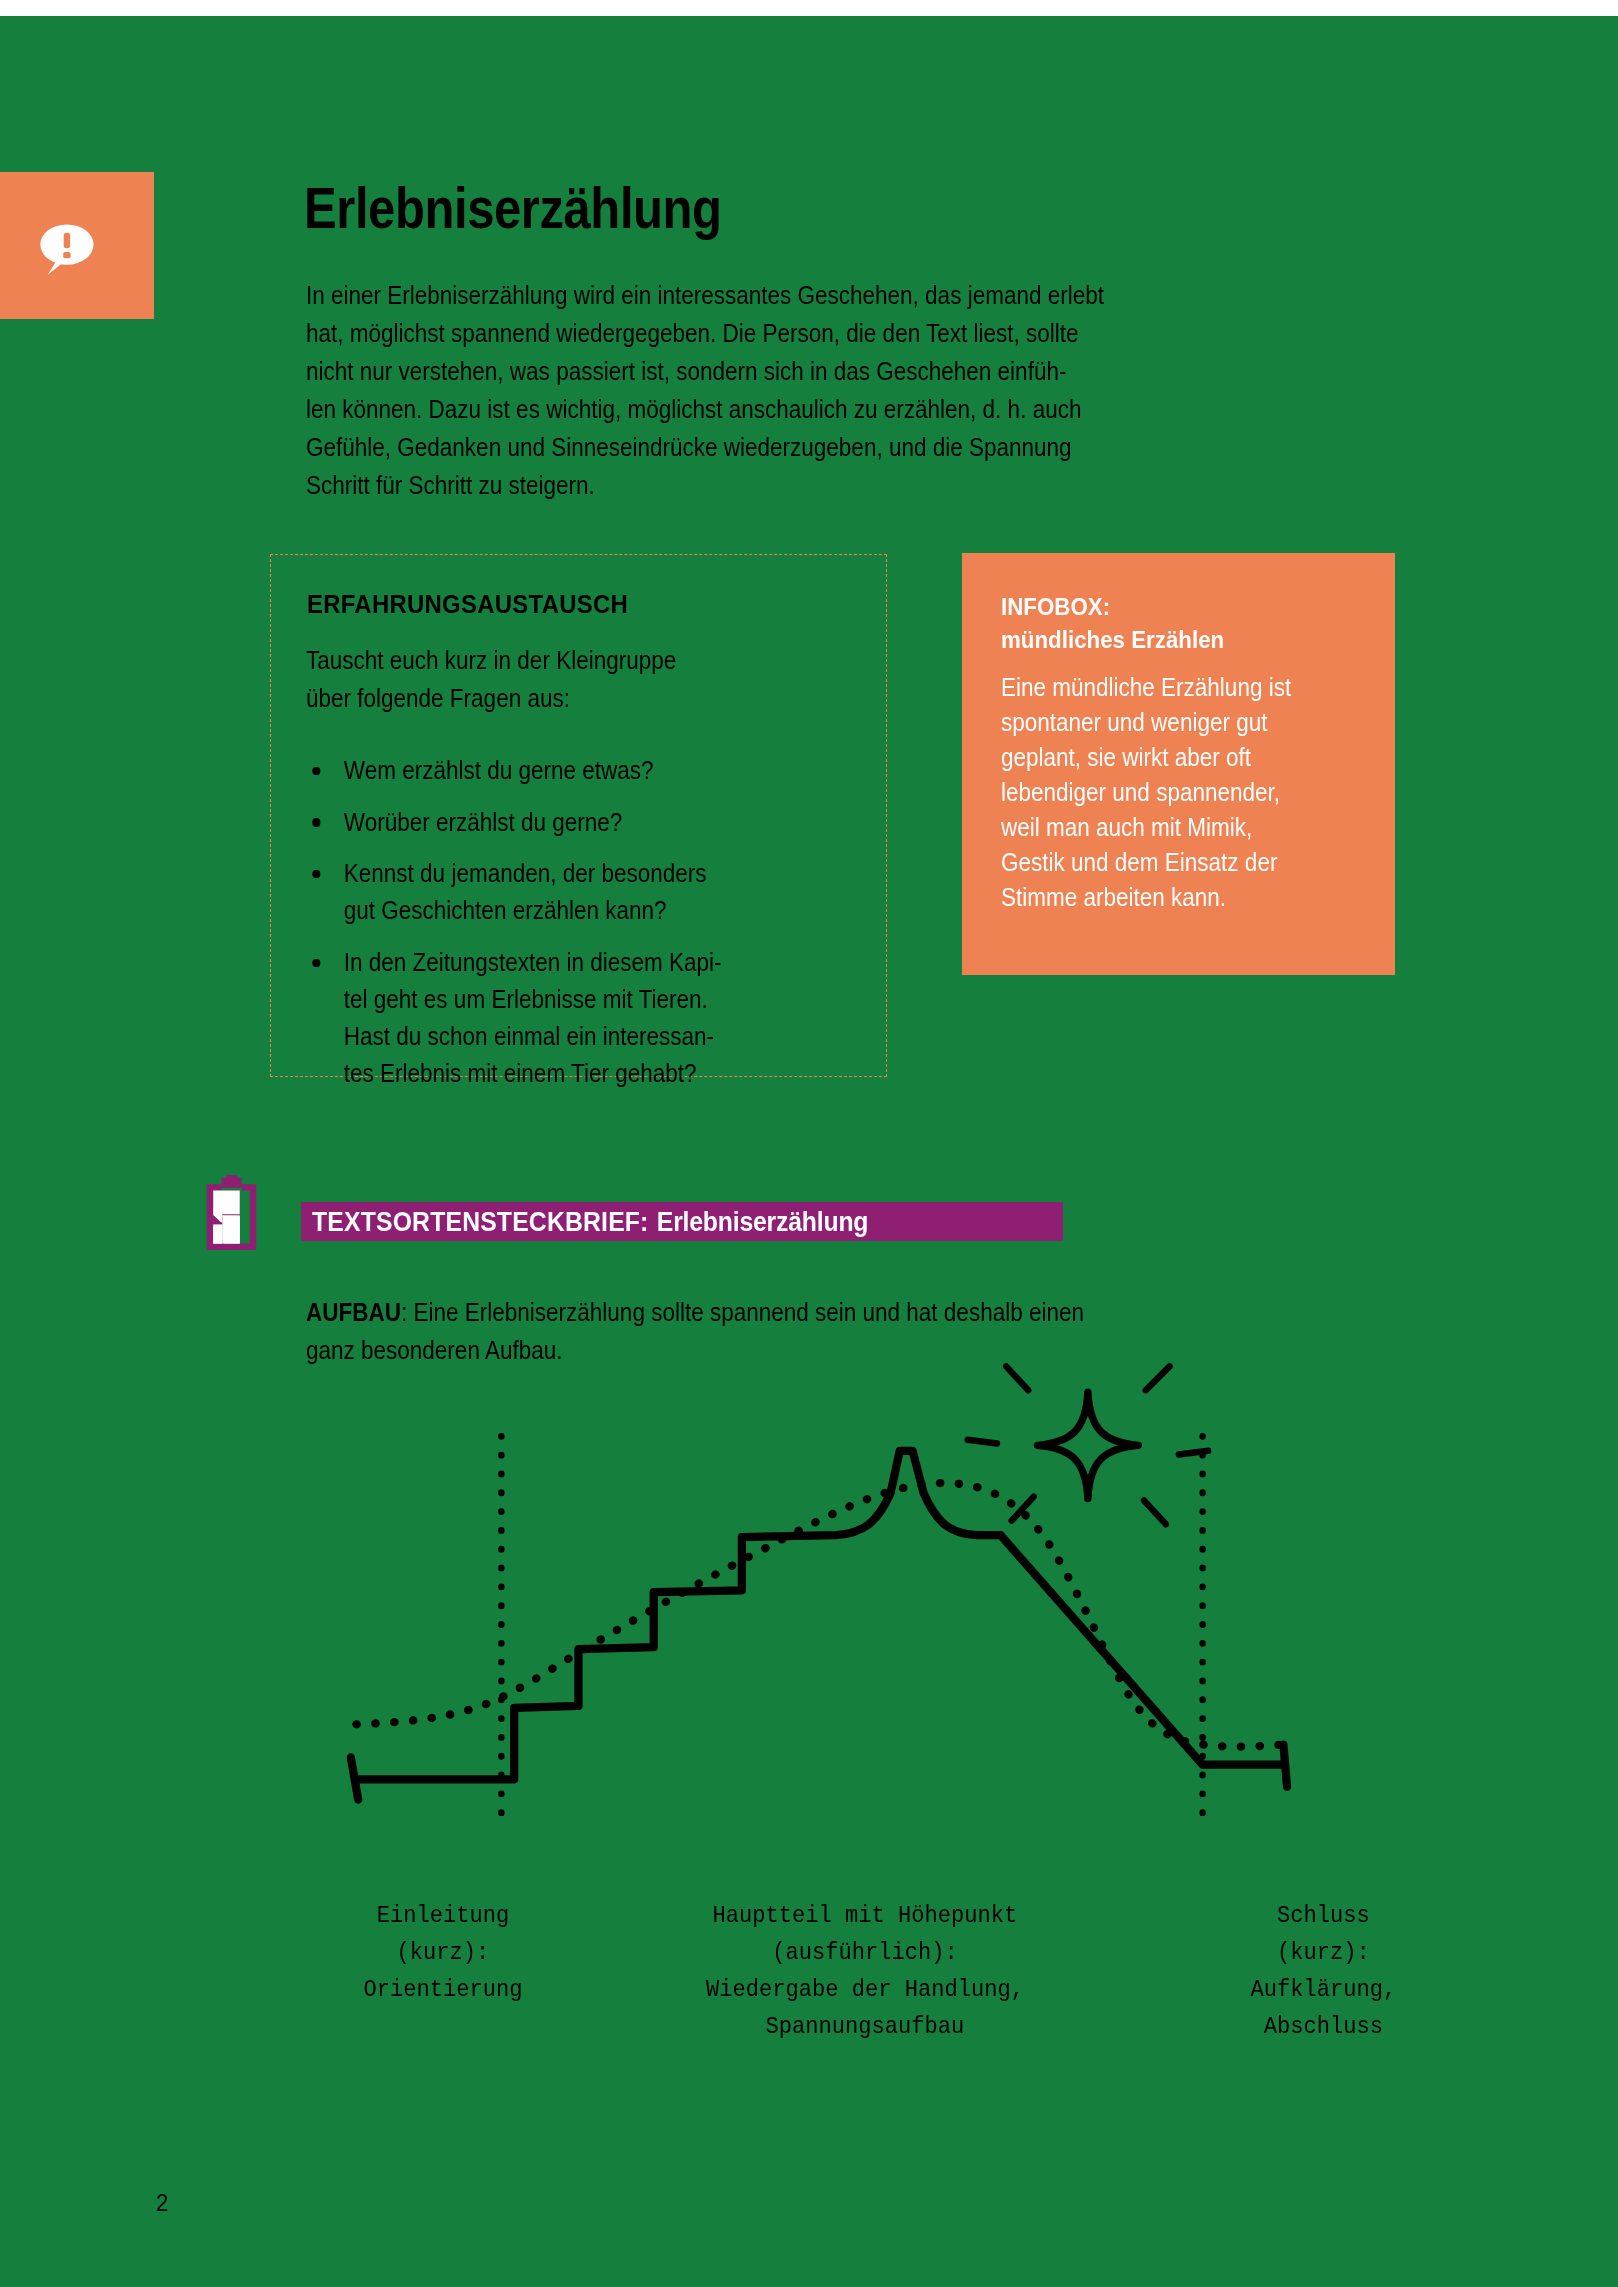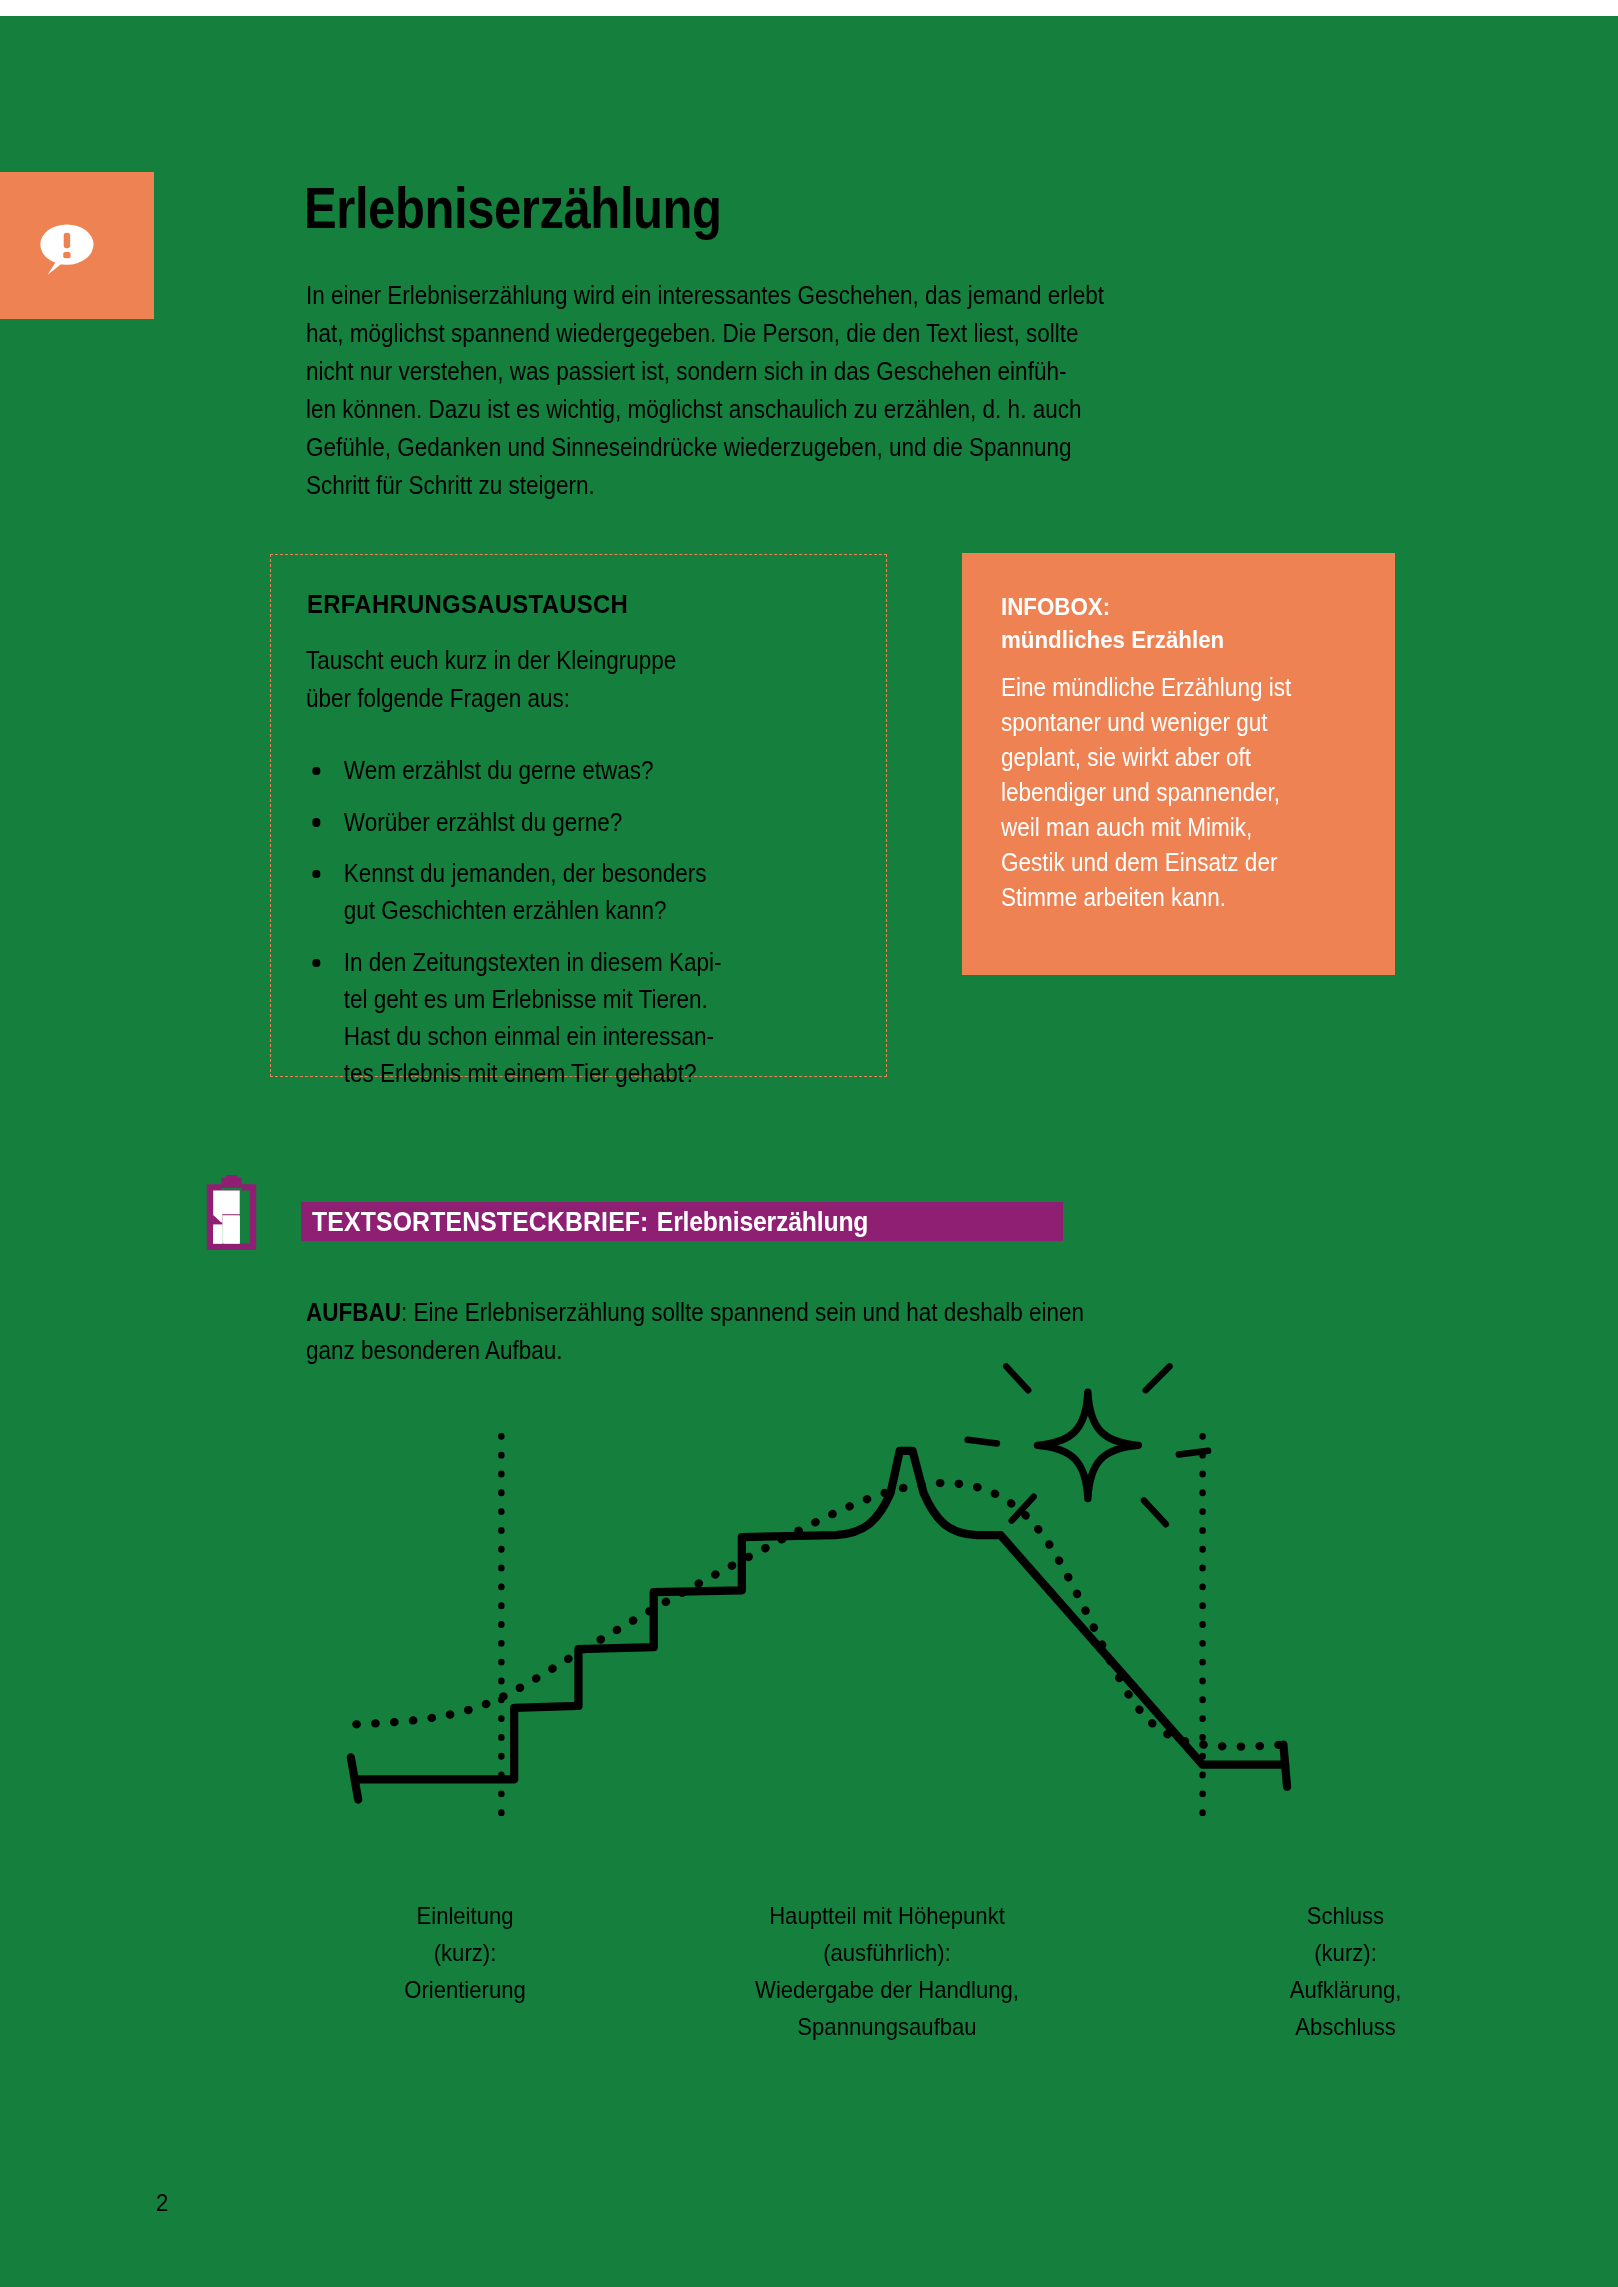--- a/index.html
+++ b/index.html
@@ -213,24 +213,25 @@
     position: absolute;
     left: 303px;
     top: 1332px;
     width: 1120px;
     height: 514px;
   }
   .diagram svg { display: block; }
 
   .captions {
     position: absolute;
-    left: 290px;
+    left: 268px;
     top: 1881px;
     width: 1194px;
     height: 156px;
+    font-family: Liberation Mono, monospace;
   }
   .caption {
     position: absolute;
     text-align: center;
     font-size: 24px;
     line-height: 37px;
     white-space: pre-line;
     transform: scaleX(0.92);
   }
   .cap-1 { left: 27.5px;  top: 0px; width: 294px; }

